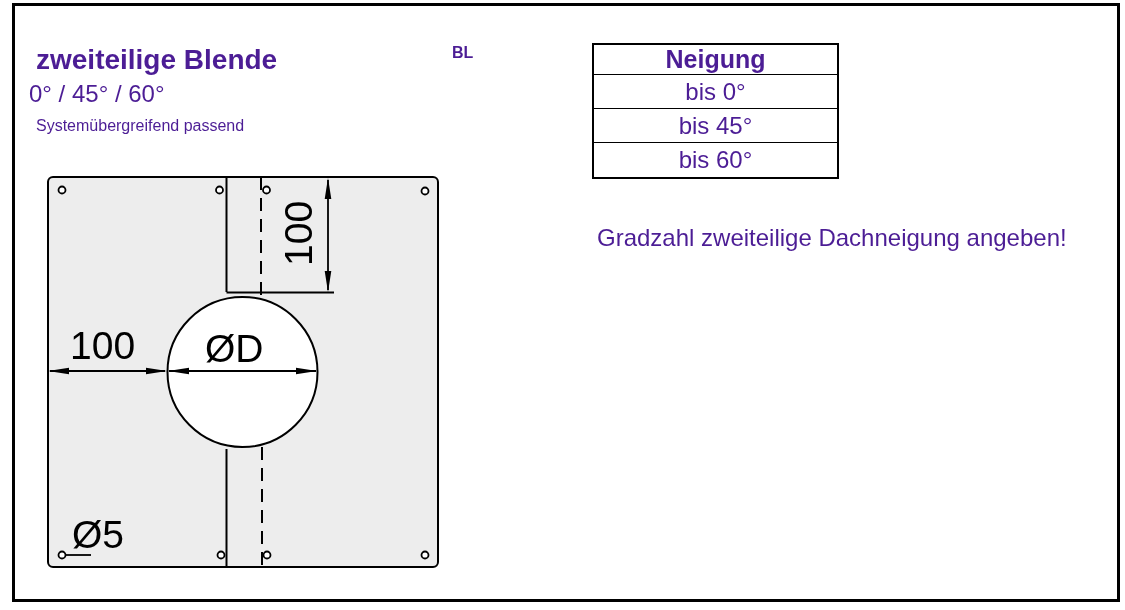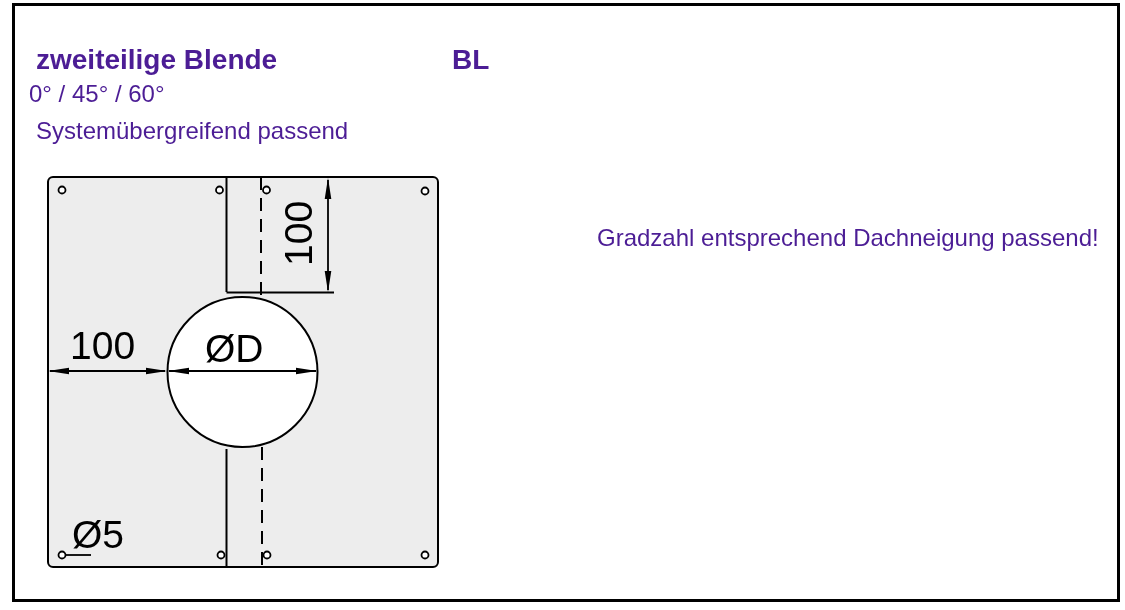--- a/index.html
+++ b/index.html
@@ -3,23 +3,23 @@
 <meta charset="utf-8">
 <style>
   html,body{margin:0;padding:0;background:#fff;}
   #page{
     position:relative;width:1125px;height:610px;background:#fff;
     font-family:"Liberation Sans","DejaVu Sans",sans-serif;color:#4c1d95;overflow:hidden;
   }
   .abs{position:absolute;}
   #frame{left:12px;top:3px;width:1108px;height:599px;border:3px solid #000;box-sizing:border-box;}
   #title{left:36px;top:44px;font-size:28px;font-weight:bold;white-space:nowrap;}
-  #code{left:452px;top:44px;font-size:28px;font-weight:bold;}
+  #code{left:452px;top:44px;font-size:16px;font-weight:bold;}
   #angles{left:29px;top:80px;font-size:24px;white-space:nowrap;}
-  #subtitle{left:36px;top:117px;font-size:24px;white-space:nowrap;}
+  #subtitle{left:36px;top:117px;font-size:16px;white-space:nowrap;}
   #note{left:597px;top:224px;font-size:24px;white-space:nowrap;}
   
   #neigung-table{left:592px;top:43px;width:247px;border:2px solid #000;box-sizing:border-box;background:#fff;}
   #neigung-table .cell{
     display:flex;align-items:center;justify-content:center;
     font-size:24px;height:34px;border-bottom:1.5px solid #000;box-sizing:border-box;
   }
   #neigung-table .cell.header{font-weight:bold;font-size:25px;height:30px;}
   #neigung-table .cell:last-child{border-bottom:none;}
   svg{position:absolute;left:0;top:0;}
@@ -30,22 +30,28 @@
 
 <div id="page">
 
   <div id="frame" class="abs"></div>
 
   <div id="title" class="abs">zweiteilige Blende</div>
   <div id="code" class="abs">BL</div>
   <div id="angles" class="abs">0° / 45° / 60°</div>
   <div id="subtitle" class="abs">Systemübergreifend passend</div>
 
+  <div id="neigung-table" class="abs">
+    <div class="cell header">Neigung</div>
+    <div class="cell">bis 0°</div>
+    <div class="cell">bis 45°</div>
+    <div class="cell">bis 60°</div>
+  </div>
 
-  <div id="note" class="abs">Gradzahl entsprechend Dachneigung passend!</div>
+  <div id="note" class="abs">Gradzahl zweiteilige Dachneigung angeben!</div>
 
   <svg width="1125" height="610" viewBox="0 0 1125 610">
 
     <rect x="48" y="177" width="390" height="390" rx="5" fill="#ededed" stroke="#000" stroke-width="2"></rect>
 
     <line x1="226.5" y1="177" x2="226.5" y2="292" stroke="#000" stroke-width="2"></line>
     <line x1="261" y1="177" x2="261" y2="297" stroke="#000" stroke-width="2" stroke-dasharray="13 8"></line>
     <line x1="226.5" y1="292.5" x2="334" y2="292.5" stroke="#000" stroke-width="1.8"></line>
 
     <line x1="226.5" y1="449" x2="226.5" y2="566" stroke="#000" stroke-width="2"></line>

